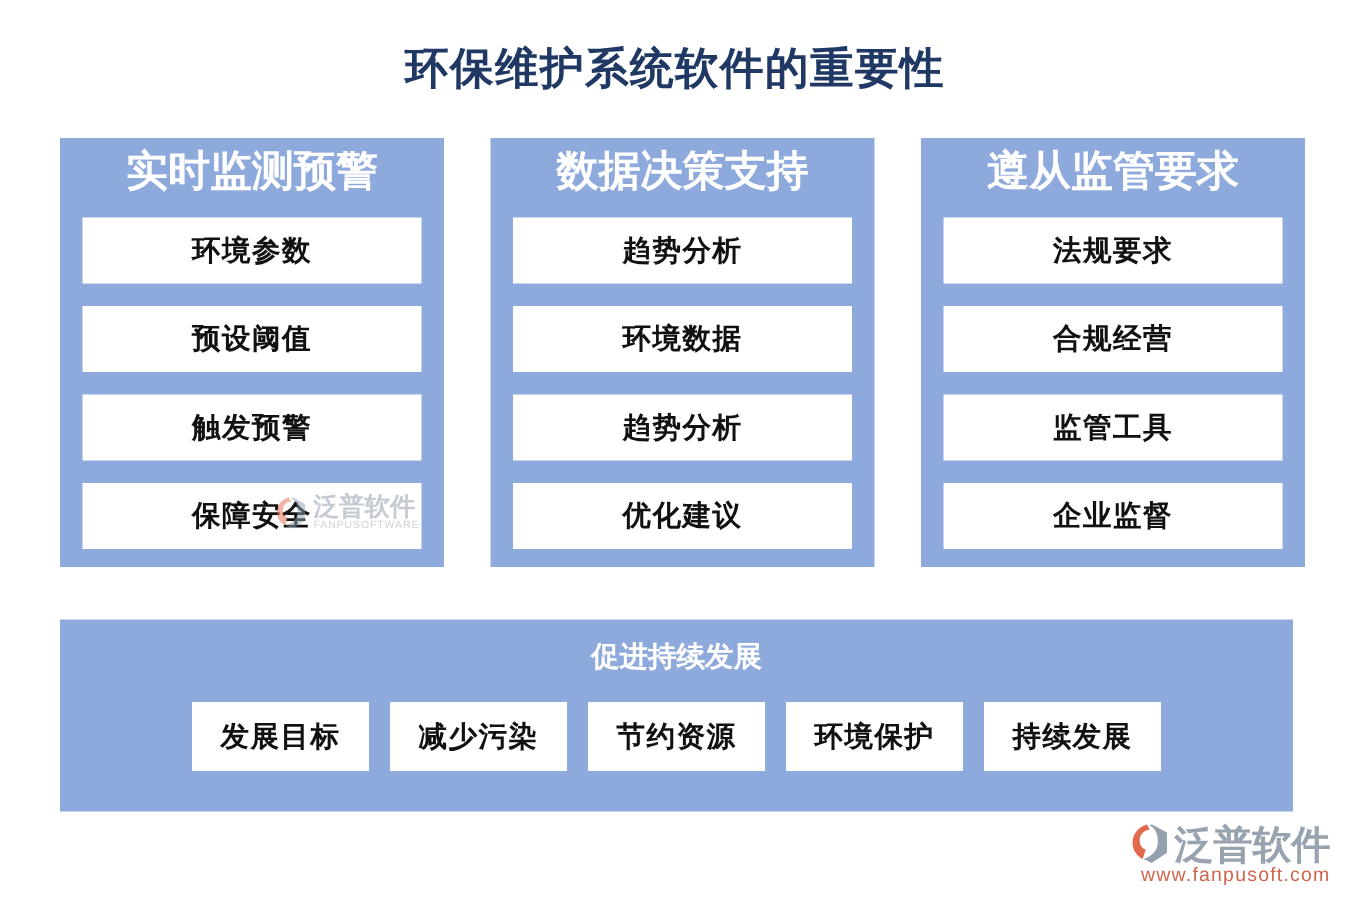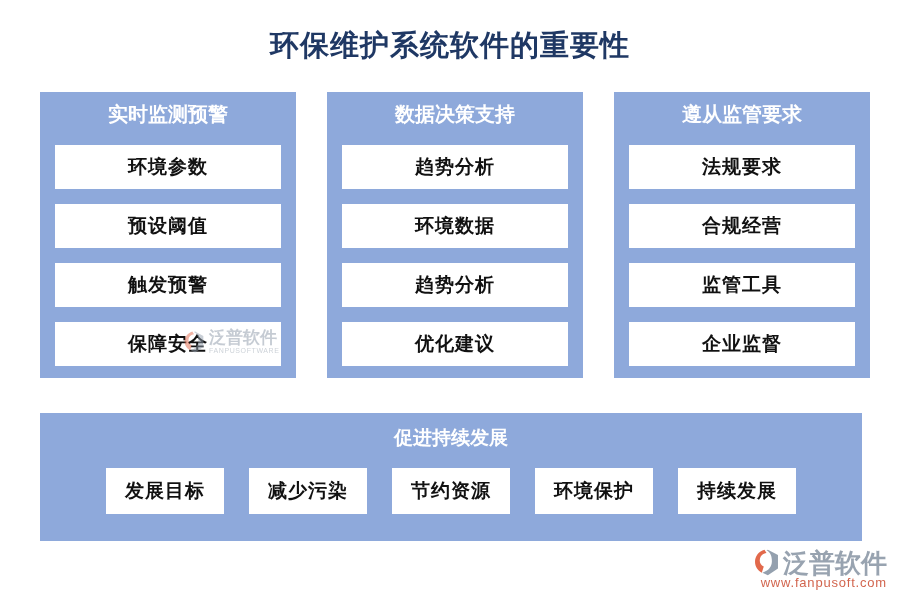--- a/index.html
+++ b/index.html
@@ -15,40 +15,40 @@
   }
   .cols{
     position:absolute;left:40px;top:92px;width:830px;height:286px;
     display:flex;gap:31px;
   }
   .col{
     flex:1;background:#8EA9DB;box-sizing:border-box;padding-top:9px;
   }
   .col-header{
     text-align:center;color:#ffffff;font-weight:bold;
-    font-size:20px;line-height:26px;
+    font-size:28px;line-height:26px;
   }
   .col-items{
     padding:18px 15px 16px 15px;display:flex;flex-direction:column;gap:15px;
   }
   .box{
     background:#ffffff;height:44px;
     display:flex;align-items:center;justify-content:center;
     font-size:19px;font-weight:bold;color:#111111;letter-spacing:1px;
   }
   .bottom{
     position:absolute;left:40px;top:413px;width:822px;height:128px;
     background:#8EA9DB;
   }
   .bottom-header{
     padding-top:14px;text-align:center;color:#ffffff;
     font-size:19px;font-weight:bold;line-height:24px;font-family:Liberation Mono, monospace;
   }
   .bottom-items{
-    margin-top:17px;display:flex;justify-content:center;gap:25px;border-radius:20px;
+    margin-top:17px;display:flex;justify-content:center;gap:14px;border-radius:20px;
   }
   .bottom-box{
     width:118px;height:46px;background:#ffffff;
     display:flex;align-items:center;justify-content:center;
     font-size:19px;font-weight:bold;color:#111111;letter-spacing:1px;
   }
   
   .wm-faint{
     position:absolute;left:183px;top:328px;opacity:.5;
     display:flex;align-items:flex-start;gap:4px;pointer-events:none;

